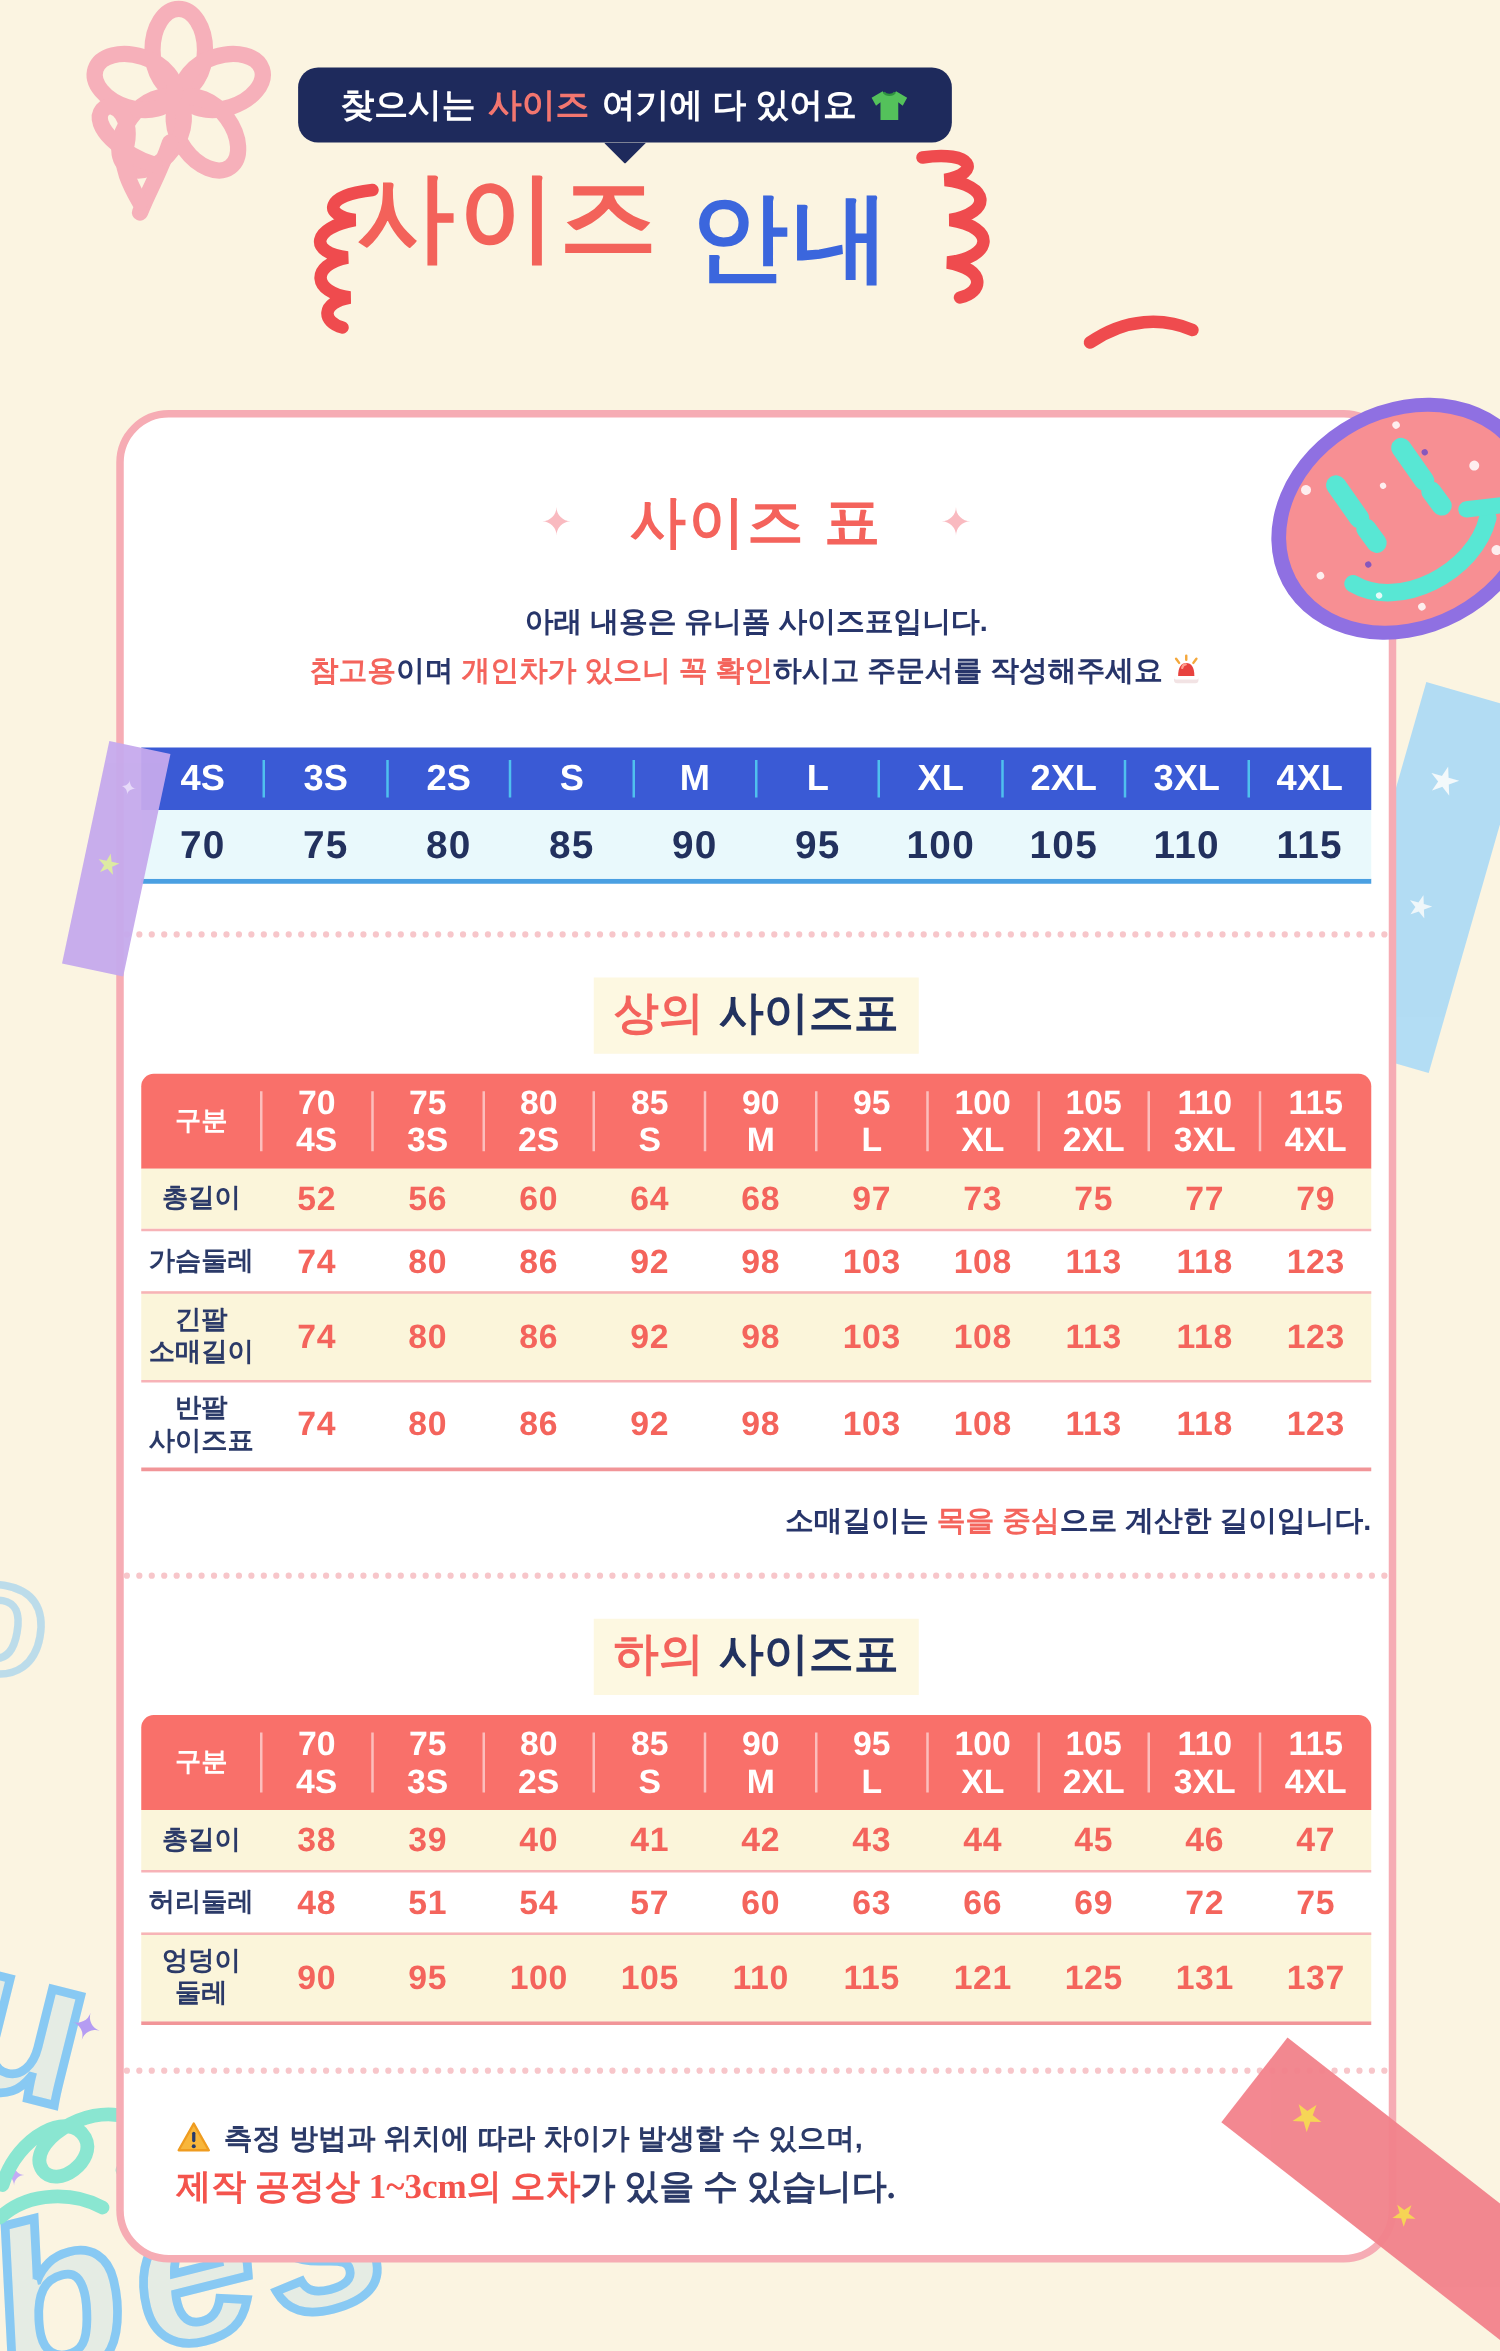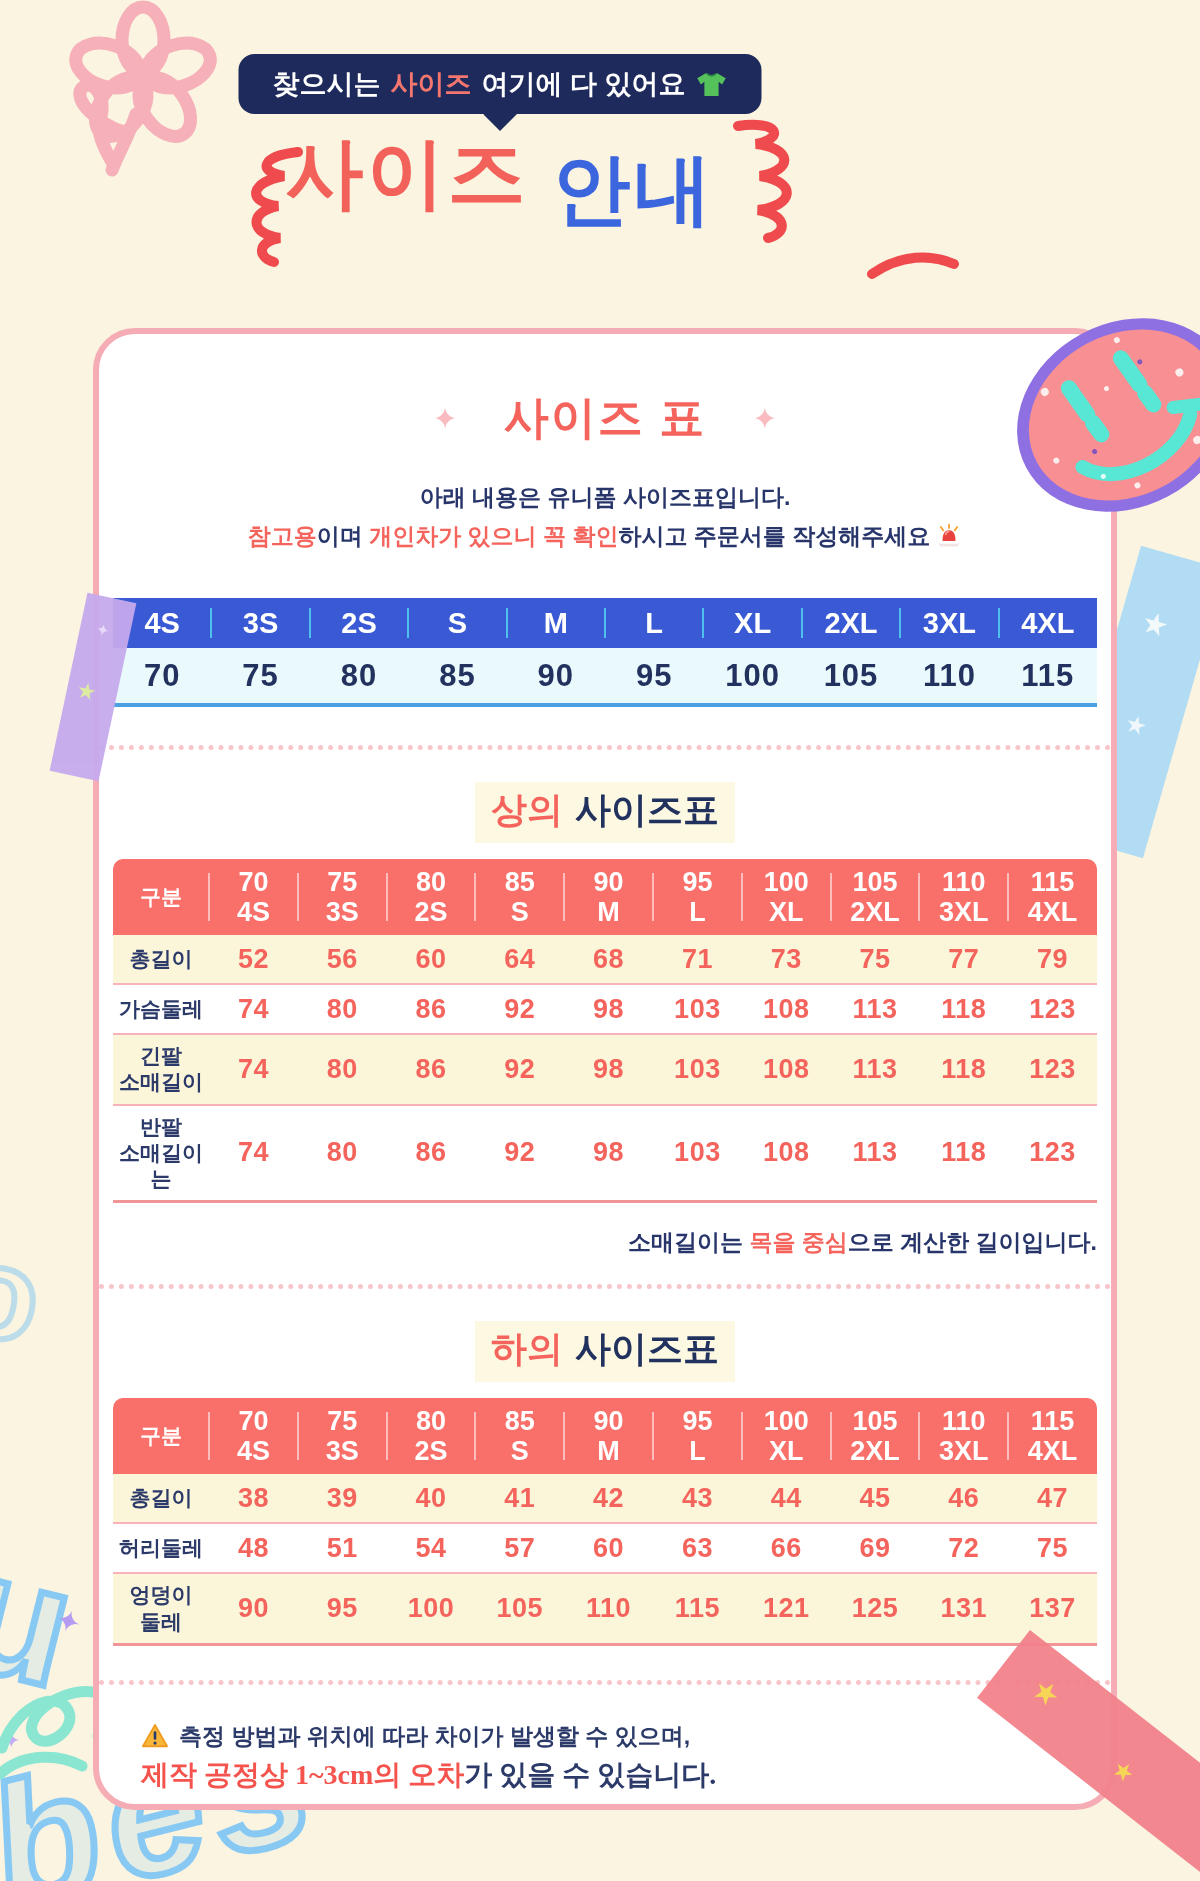--- a/index.html
+++ b/index.html
@@ -299,21 +299,21 @@
             <span>4XL</span>
           </div>
         </div>
         <div class="r-row r-data alt">
           <div class="r-label">총길이</div>
           <div class="r-val">52</div>
           <div class="r-val">56</div>
           <div class="r-val">60</div>
           <div class="r-val">64</div>
           <div class="r-val">68</div>
-          <div class="r-val">71</div>
+          <div class="r-val">97</div>
           <div class="r-val">73</div>
           <div class="r-val">75</div>
           <div class="r-val">77</div>
           <div class="r-val">79</div>
         </div>
         <div class="r-row r-data">
           <div class="r-label">가슴둘레</div>
           <div class="r-val">74</div>
           <div class="r-val">80</div>
           <div class="r-val">86</div>
@@ -334,21 +334,21 @@
           <div class="r-val">92</div>
           <div class="r-val">98</div>
           <div class="r-val">103</div>
           <div class="r-val">108</div>
           <div class="r-val">113</div>
           <div class="r-val">118</div>
           <div class="r-val">123</div>
         </div>
         <div class="r-row r-data">
           <div class="r-label">반팔
-소매길이는</div>
+사이즈표</div>
           <div class="r-val">74</div>
           <div class="r-val">80</div>
           <div class="r-val">86</div>
           <div class="r-val">92</div>
           <div class="r-val">98</div>
           <div class="r-val">103</div>
           <div class="r-val">108</div>
           <div class="r-val">113</div>
           <div class="r-val">118</div>
           <div class="r-val">123</div>

